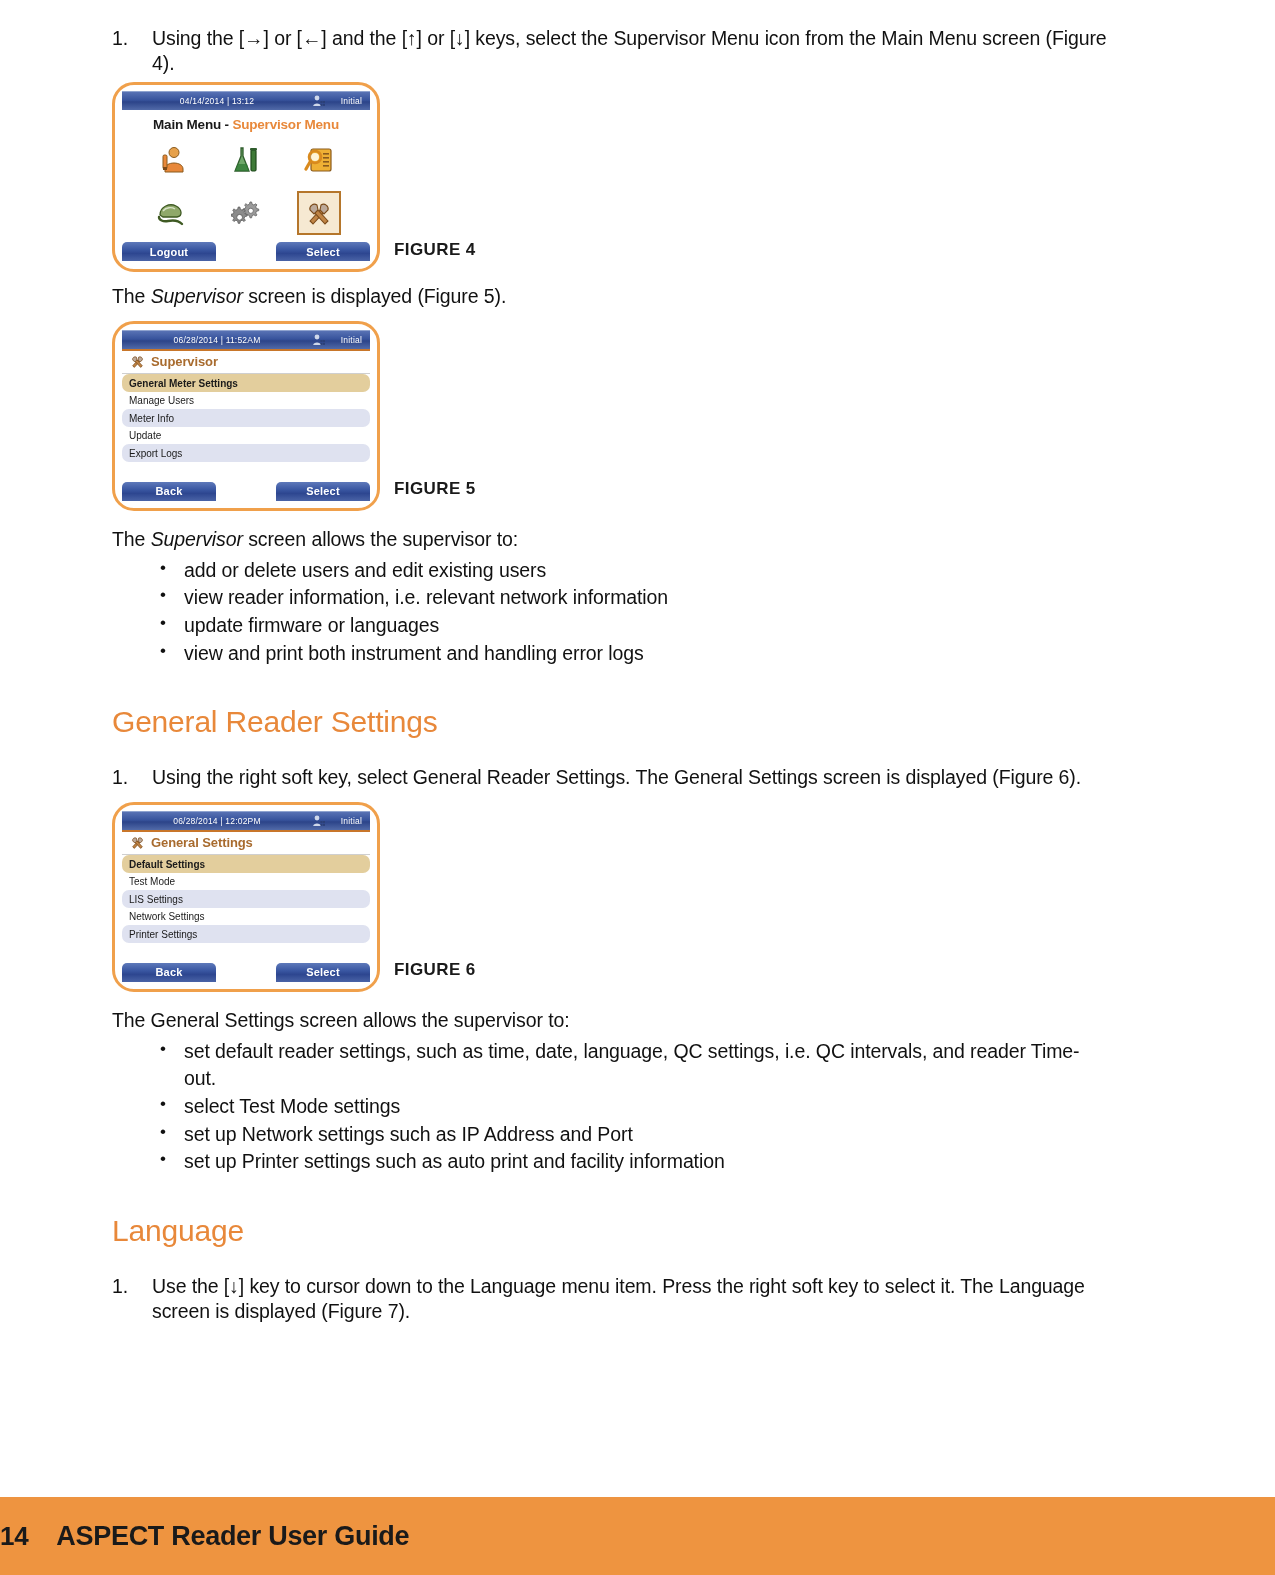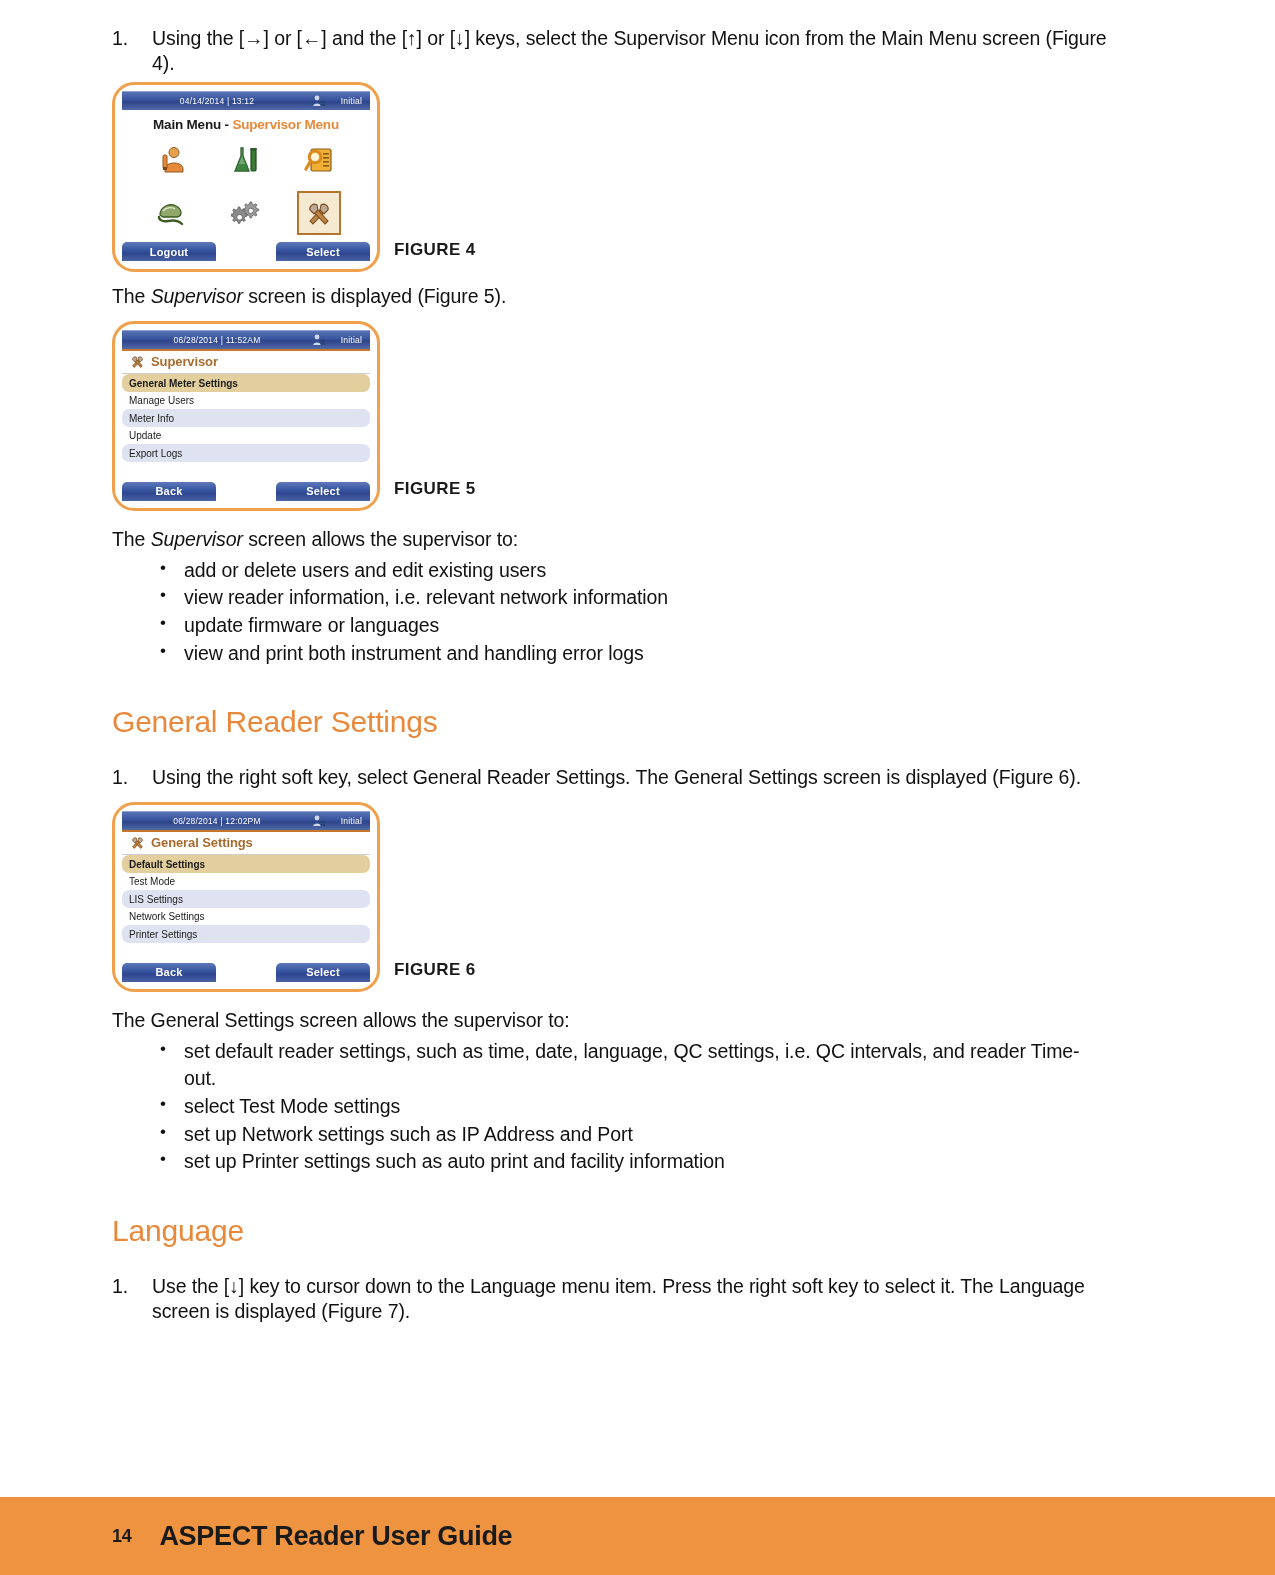--- a/index.html
+++ b/index.html
@@ -252,22 +252,21 @@
     position: absolute;
     left: 0;
     bottom: 0;
     width: 1275px;
     height: 78px;
     background: #EE9440;
     display: flex;
     align-items: center;
   }
   .footer .pg {
-    margin-left: 112px;
-    font-size: 18px;
+    font-size: 26px;
     font-weight: 700;
     color: #1a1a1a;
     letter-spacing: -0.3px;
   }
   .footer .title {
     margin-left: 28px;
     font-size: 27px;
     font-weight: 700;
     color: #1a1a1a;
     letter-spacing: -0.3px;

